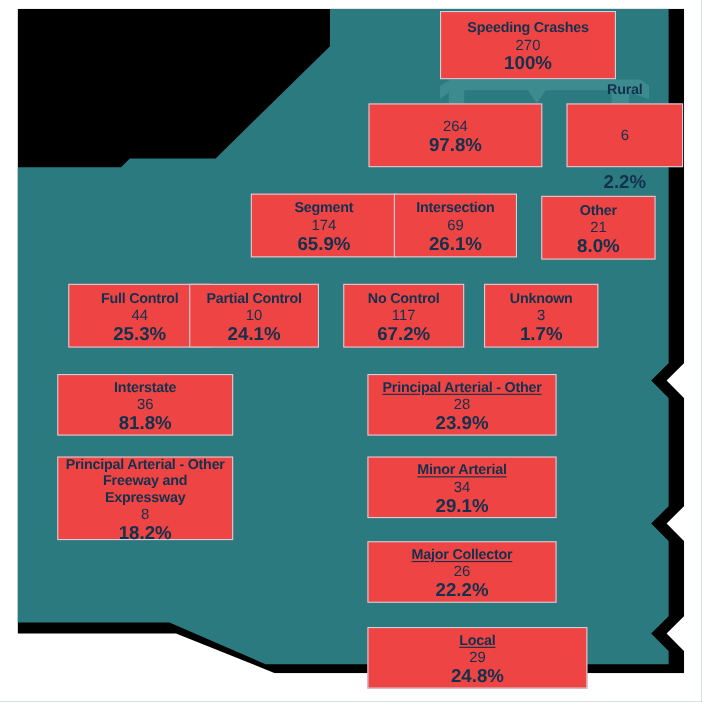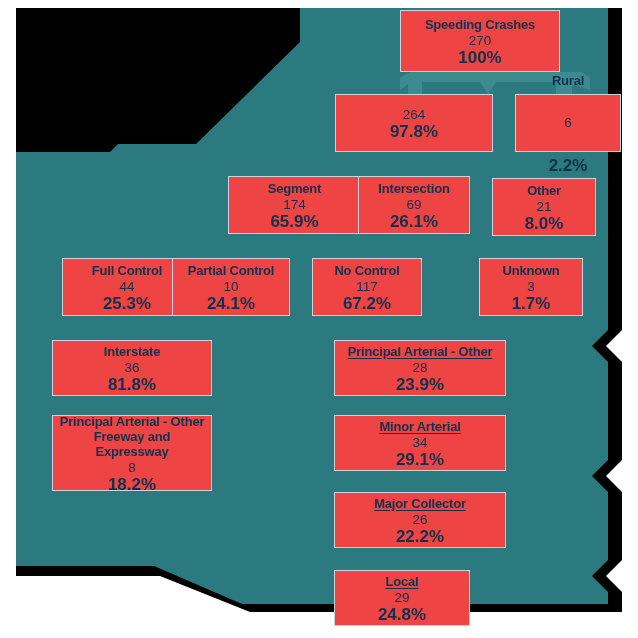--- a/index.html
+++ b/index.html
@@ -127,21 +127,21 @@
     <div class="n">10</div>
     <div class="p">24.1%</div>
   </div>
 
   <div class="box" style="left:312px;top:258px;width:110px;height:58px;">
     <div class="t">No Control</div>
     <div class="n">117</div>
     <div class="p">67.2%</div>
   </div>
 
-  <div class="box" style="left:440px;top:258px;width:104px;height:58px;margin-left:39px;">
+  <div class="box" style="left:440px;top:258px;width:104px;height:58px;">
     <div class="t">Unknown</div>
     <div class="n">3</div>
     <div class="p">1.7%</div>
   </div>
 
   <div class="box" style="left:52px;top:340px;width:160px;height:56px;">
     <div class="t">Interstate</div>
     <div class="n">36</div>
     <div class="p">81.8%</div>
   </div>
@@ -164,19 +164,19 @@
     <div class="n">34</div>
     <div class="p">29.1%</div>
   </div>
 
   <div class="box u" style="left:334px;top:492px;width:172px;height:56px;">
     <div class="t">Major Collector</div>
     <div class="n">26</div>
     <div class="p">22.2%</div>
   </div>
 
-  <div class="box u" style="left:334px;top:570px;width:136px;height:56px;">
+  <div class="box u" style="left:334px;top:570px;width:200px;height:56px;">
     <div class="t">Local</div>
     <div class="n">29</div>
     <div class="p">24.8%</div>
   </div>
 
 </div>
 
 </body></html>

